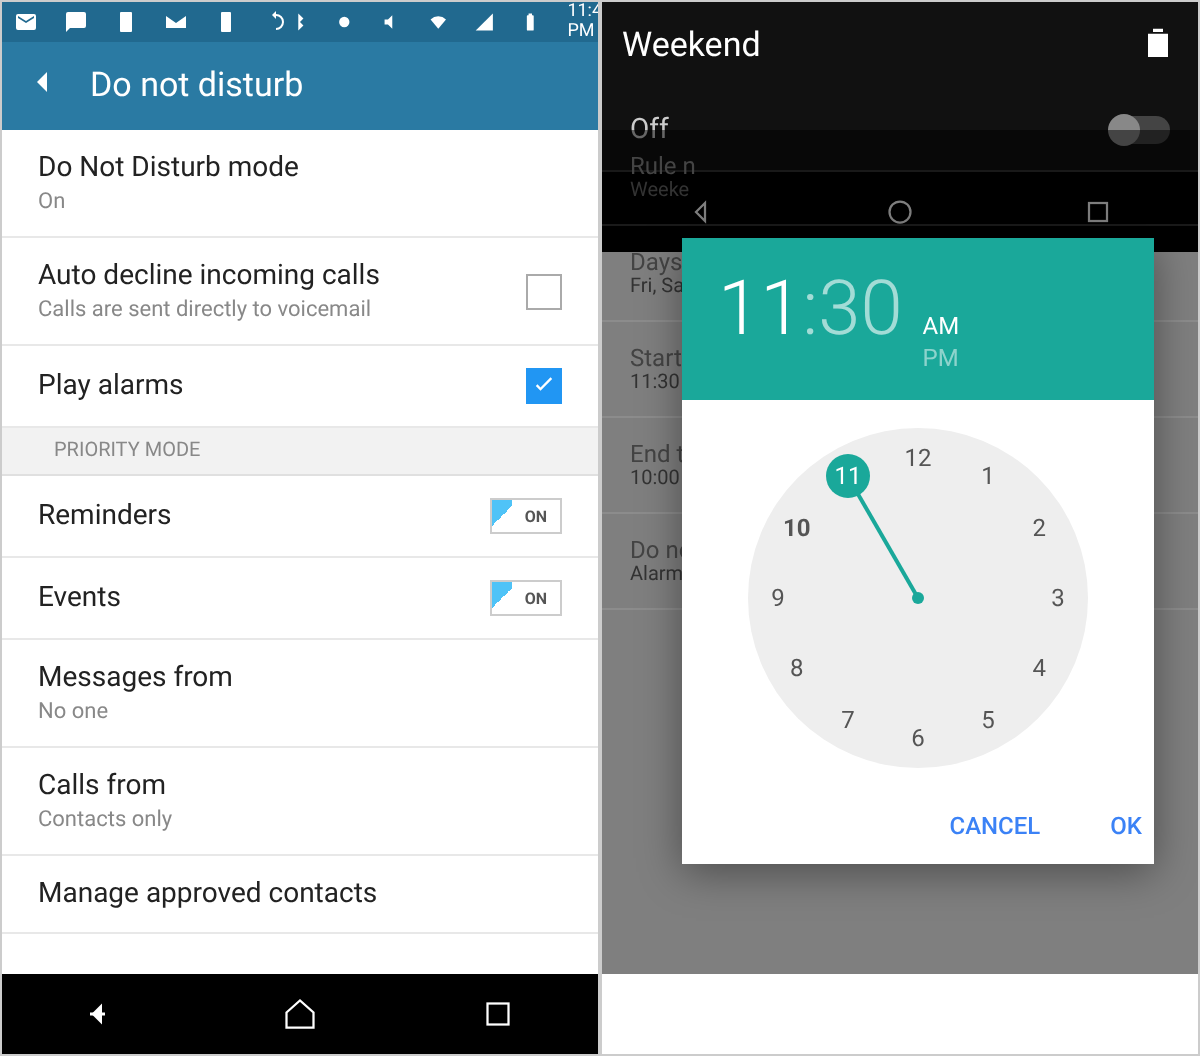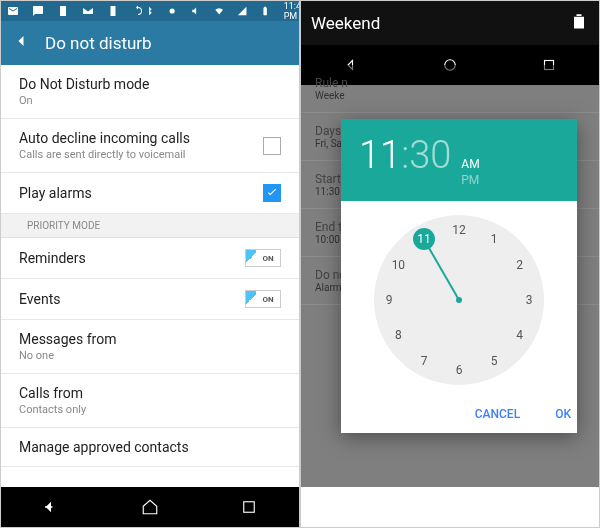--- a/index.html
+++ b/index.html
@@ -180,20 +180,24 @@
   </div>
 </div>
 
 <div class="phone">
   <div class="header dark">
     <span class="title">Weekend</span>
     <span class="trash"><svg viewBox="0 0 24 24">
           <path d="M6 7h12v14H6zM9 4h6v2H9z"></path>
         </svg></span>
   </div>
+  <div class="p2row">
+    <span class="t1">Off</span>
+    <div class="switch"></div>
+  </div>
   <div class="dim">
     <div class="dimrow">
         <div class="t1">Rule n</div>
         <div class="t2">Weeke</div>
       </div>
     <div class="dimrow">
         <div class="t1">Days</div>
         <div class="t2">Fri, Sat</div>
       </div>
     <div class="dimrow">
@@ -225,21 +229,21 @@
     <div class="num" style="left: 85px; top: 15px;">12</div>
         <div class="num" style="left: 120px; top: 24.3782px;">1</div>
         <div class="num" style="left: 145.622px; top: 50px;">2</div>
         <div class="num" style="left: 155px; top: 85px;">3</div>
         <div class="num" style="left: 145.622px; top: 120px;">4</div>
         <div class="num" style="left: 120px; top: 145.622px;">5</div>
         <div class="num" style="left: 85px; top: 155px;">6</div>
         <div class="num" style="left: 50px; top: 145.622px;">7</div>
         <div class="num" style="left: 24.3782px; top: 120px;">8</div>
         <div class="num" style="left: 15px; top: 85px;">9</div>
-        <div class="num" style="left: 24.3782px; top: 50px;">10</div>
+        <div class="num" style="left: 24.3782px; top: 50px; font-weight: bold;">10</div>
         <div class="num selnum" style="left: 50px; top: 24.3782px;">11</div>
       </div>
     <div class="dacts">
       <span>CANCEL</span>
       <span>OK</span>
     </div>
   </div>
   <div class="nav">
     <svg class="stroke" viewBox="0 0 24 24">
         <path d="M14 6l-6 6 6 6z"></path>

